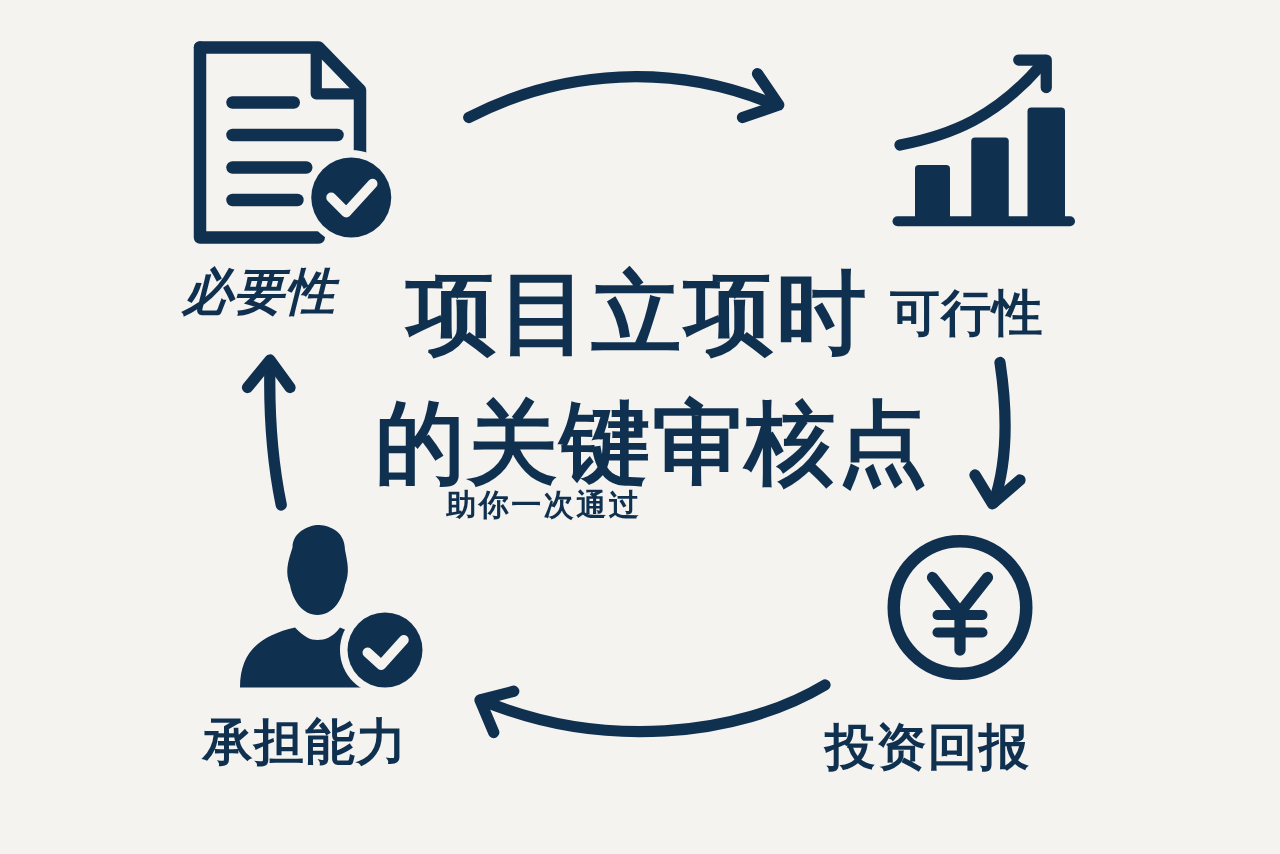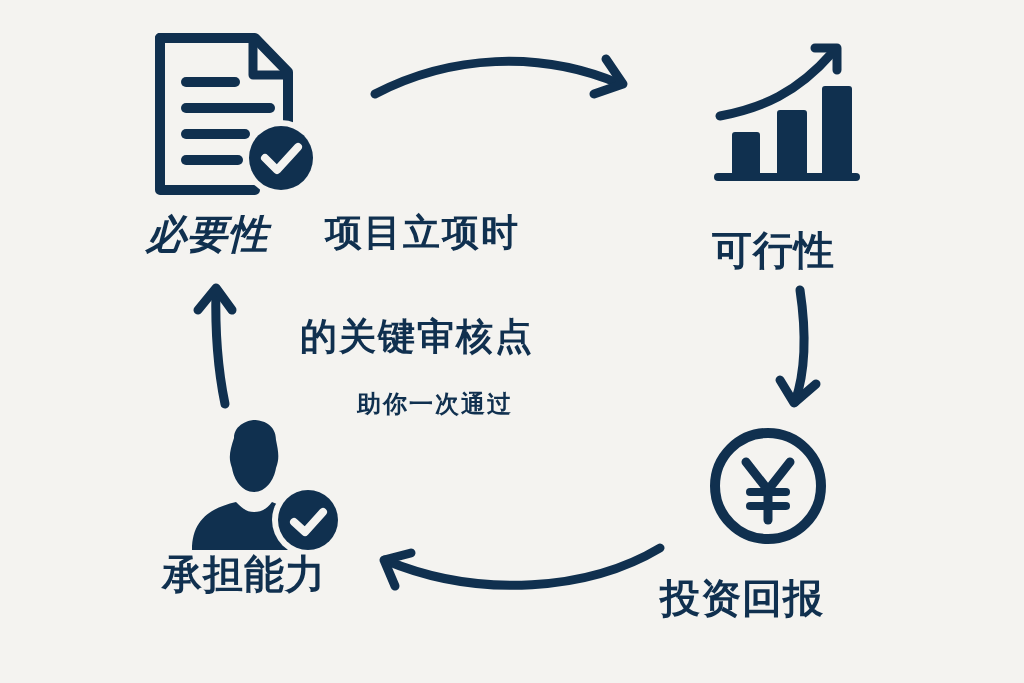--- a/index.html
+++ b/index.html
@@ -8,21 +8,21 @@
       background: #f4f3f0;
       font-family: "DejaVu Sans", "Liberation Sans", sans-serif;
       color: #10304f;
       position: relative;
     }
     .label {
       position: absolute; font-weight: bold; white-space: nowrap;
       color: #10304f; line-height: 1;
     }
     .node-label { font-size: 40px; letter-spacing: 1px; }
-    .title-line { font-size: 37px; letter-spacing: 2px; }
+    .title-line { font-size: 72px; letter-spacing: 2px; }
     .subtitle { font-size: 24px; letter-spacing: 2px; }
     svg { position: absolute; overflow: visible; }
   </style>
 </head>
 <body>
 
 <svg style="left:150px;top:30px;" width="180" height="170" viewBox="0 0 180 170">
   <path d="M10 8 H105 L138 42 V120" fill="none" stroke="#10304f" stroke-width="10" stroke-linejoin="round" stroke-linecap="round"></path>
   <path d="M10 8 V160 H105" fill="none" stroke="#10304f" stroke-width="10" stroke-linejoin="round" stroke-linecap="round"></path>
   <path d="M103 12 V45 H135" fill="none" stroke="#10304f" stroke-width="9" stroke-linejoin="round"></path>
@@ -59,21 +59,21 @@
 <div class="label node-label" style="left:660px;top:578px;">投资回报</div>
 
 <svg style="left:190px;top:420px;" width="160" height="135" viewBox="0 0 160 135">
   <path d="M44 18 C44 4 60 0 64 0 C72 0 86 4 86 20 C88 30 90 38 86 48 C84 60 76 72 64 72 C52 72 44 60 42 48 C38 38 40 30 44 18 Z" fill="#10304f"></path>
   <path d="M2 130 C2 100 20 88 46 82 C54 90 58 92 64 92 C70 92 76 90 82 82 C92 86 100 90 106 94 L106 130 Z" fill="#10304f"></path>
   <circle cx="118" cy="100" r="36" fill="#f4f3f0"></circle>
   <circle cx="118" cy="100" r="30" fill="#10304f"></circle>
   <path d="M104 102 L115 112 L133 92" fill="none" stroke="#f4f3f0" stroke-width="8" stroke-linecap="round" stroke-linejoin="round"></path>
 </svg>
 
-<div class="label node-label" style="left:162px;top:554px;">承担能力</div>
+<div class="label node-label" style="left:162px;top:574px;">承担能力</div>
 
 <svg style="left:0;top:0;" width="1024" height="683" viewBox="0 0 1024 683">
 
   <path d="M375 94 C450 55 540 50 620 84" fill="none" stroke="#10304f" stroke-width="9" stroke-linecap="round"></path>
   <path d="M606 59 L623 84 L594 94" fill="none" stroke="#10304f" stroke-width="9" stroke-linecap="round" stroke-linejoin="round"></path>
 </svg>
 <svg style="left:0;top:0;" width="1024" height="683" viewBox="0 0 1024 683">
   <path d="M800 290 C806 330 806 370 795 402" fill="none" stroke="#10304f" stroke-width="9" stroke-linecap="round"></path>
   <path d="M780 380 L794 403 L816 384" fill="none" stroke="#10304f" stroke-width="9" stroke-linecap="round" stroke-linejoin="round"></path>
 </svg>

